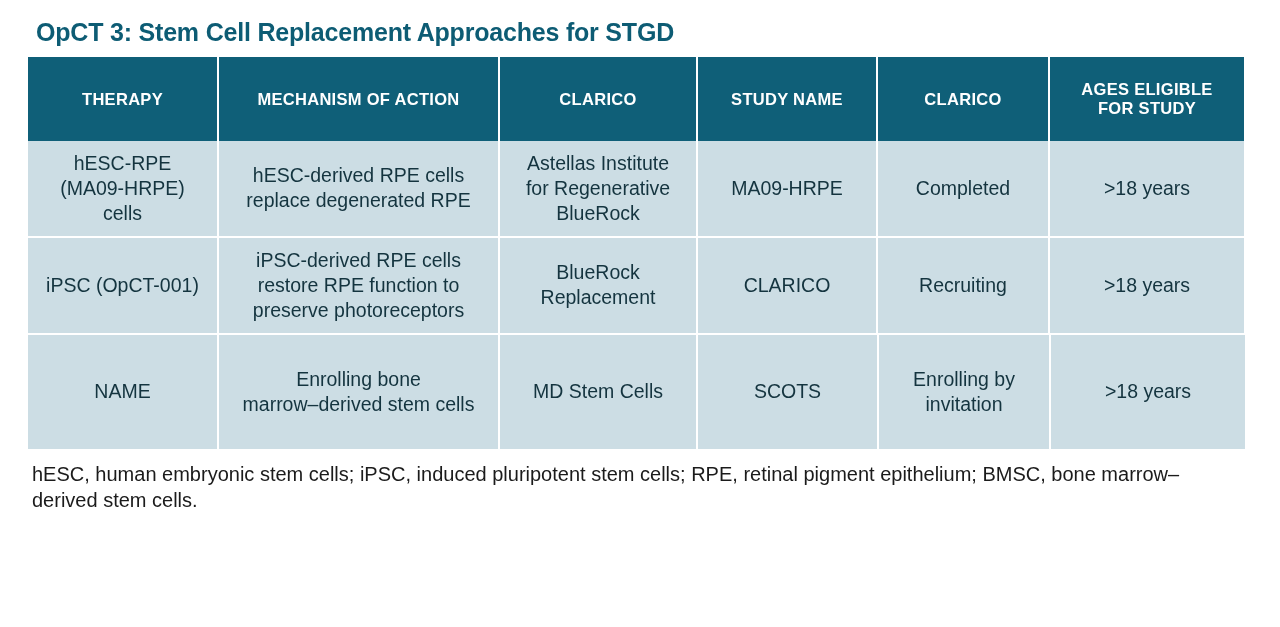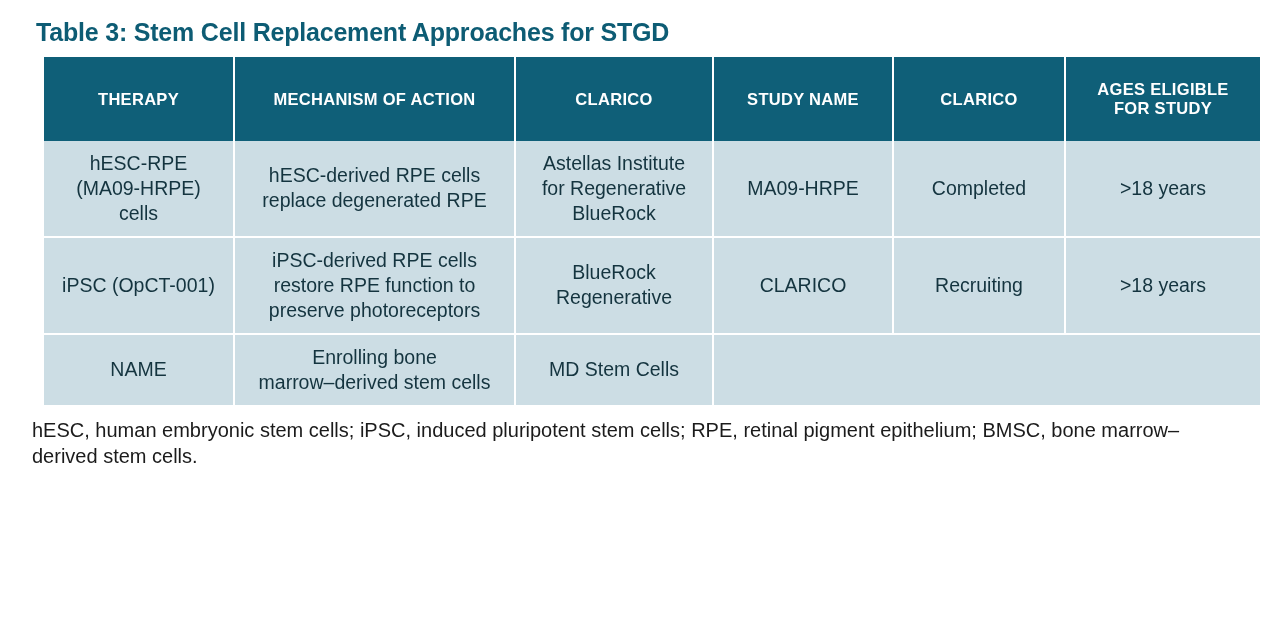--- a/index.html
+++ b/index.html
@@ -22,21 +22,21 @@
   }
   .table-title {
     color: #0d5c74;
     font-size: 25px;
     font-weight: bold;
     letter-spacing: -0.2px;
     padding: 18px 0 10px 36px;
     white-space: nowrap;
   }
   .table-wrap {
-    margin: 0 28px 0 44px;
+    margin: 0 28px 0 28px;
   }
   table.data {
     border-collapse: collapse;
     width: 1216px;
     table-layout: fixed;
   }
   table.data th {
     background: #0f5f78;
     color: #ffffff;
     font-size: 16.5px;
@@ -86,21 +86,21 @@
   col.c3 { width: 198px; }
   col.c4 { width: 180px; }
   col.c5 { width: 172px; }
   col.c6 { width: 195px; }
 </style>
 </head>
 <body>
 
 <div class="page">
 
-  <div class="table-title">Table 3: Stem Cell Replacement Approaches for STGD</div>
+  <div class="table-title">OpCT 3: Stem Cell Replacement Approaches for STGD</div>
 
   <div class="table-wrap">
     <table class="data">
       <colgroup>
         <col class="c1">
           <col class="c2">
           <col class="c3">
           <col class="c4">
           <col class="c5">
           <col class="c6">
@@ -141,21 +141,21 @@
 
         <tr>
           <td>iPSC (OpCT-001)</td>
           <td>
             <span>iPSC-derived RPE cells</span><br>
             <span>restore RPE function to</span><br>
             <span>preserve photoreceptors</span>
           </td>
           <td>
             <span>BlueRock</span><br>
-            <span>Regenerative</span>
+            <span>Replacement</span>
           </td>
           <td>CLARICO</td>
           <td>Recruiting</td>
           <td class="last-col">&gt;18 years</td>
         </tr>
 
         <tr class="last-row">
           <td>NAME</td>
           <td>
             <span>Enrolling bone</span><br>
@@ -163,20 +163,28 @@
           </td>
           <td>MD Stem Cells</td>
           <td colspan="3" class="last-col" style="padding:0;">
             <table class="inner-split">
               <colgroup>
                 <col style="width:180px">
                   <col style="width:172px">
                   <col style="width:195px">
               </colgroup>
               <tbody>
+                  <tr>
+                <td style="height:94px">SCOTS</td>
+                <td style="height:94px">
+                  <span>Enrolling by</span><br>
+                  <span>invitation</span>
+                </td>
+                <td class="last-col" style="height:94px">&gt;18 years</td>
+              </tr>
             </tbody>
               </table>
           </td>
         </tr>
 
       </tbody>
     </table>
   </div>
 
   <div class="footnote">hESC, human embryonic stem cells;  iPSC, induced pluripotent stem cells; RPE, retinal pigment epithelium; BMSC, bone marrow–derived stem cells.</div>

